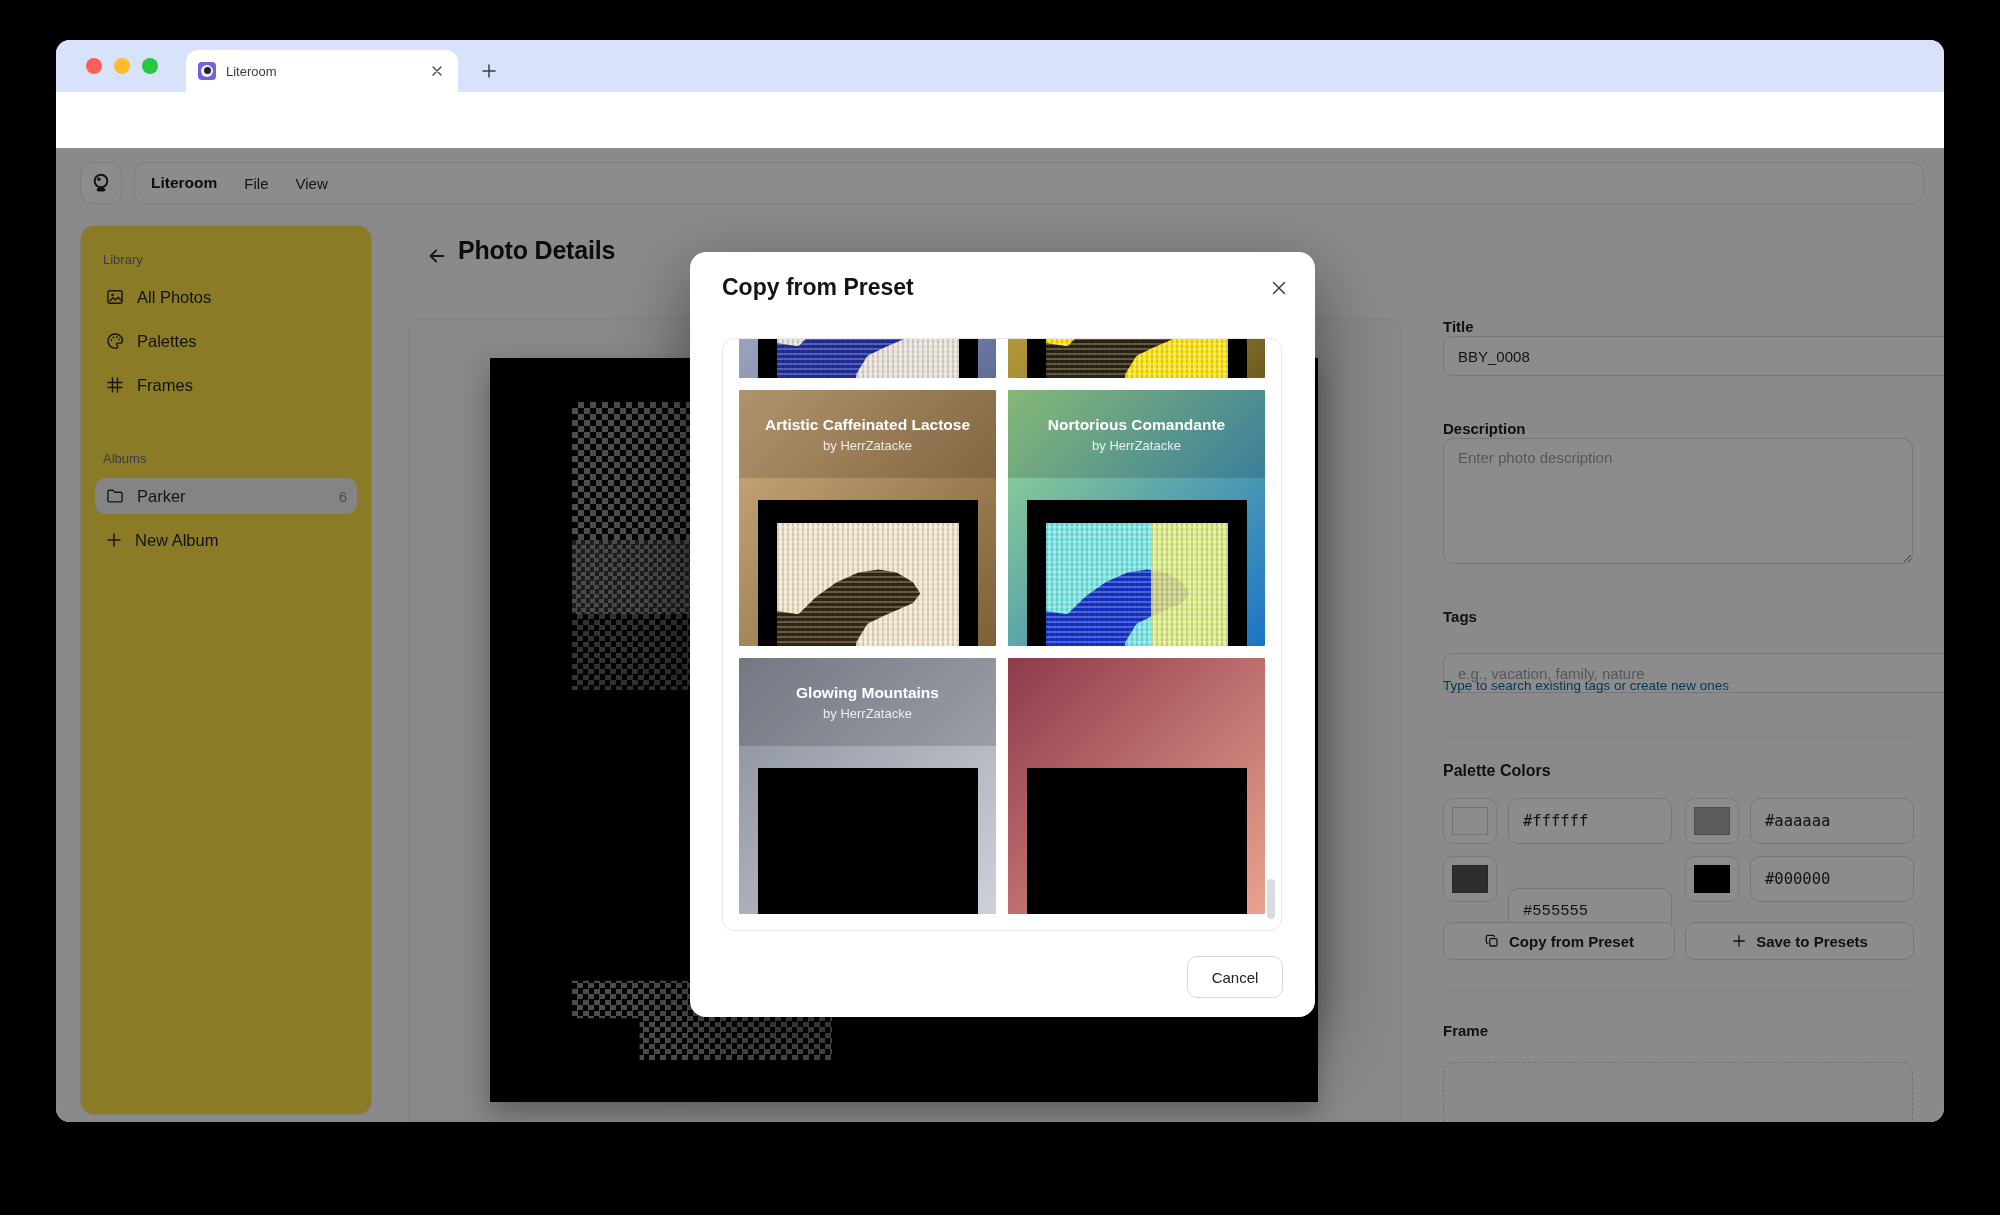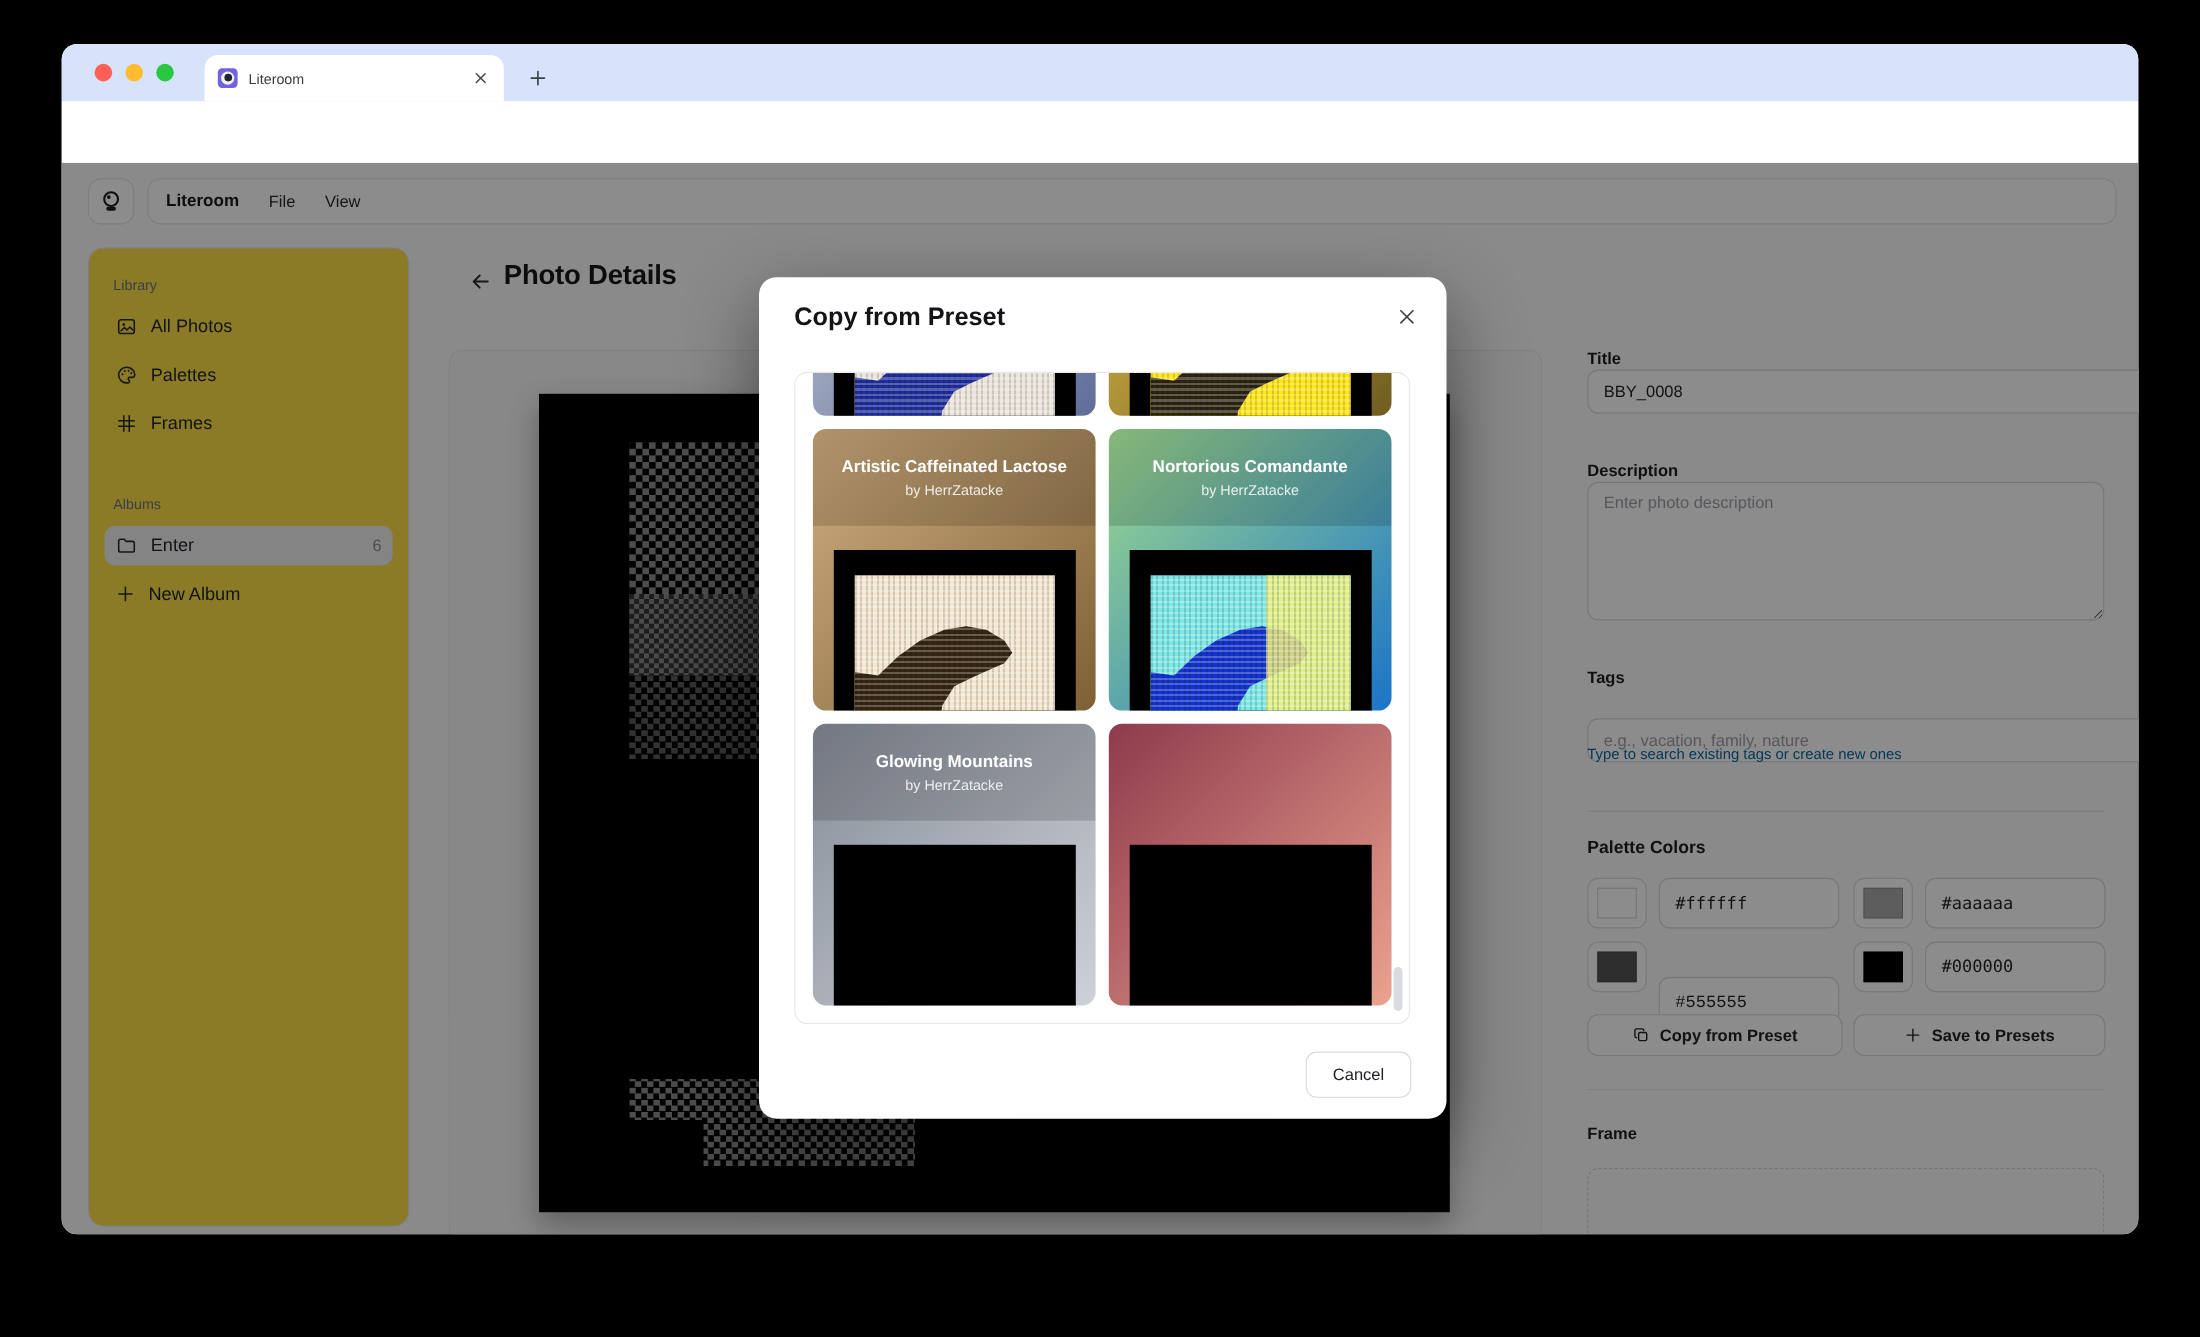--- a/index.html
+++ b/index.html
@@ -98,21 +98,21 @@
   
   .overlay { position:absolute; inset:0; background:rgba(0,0,0,0.45); z-index:40; }
   .modal { position:absolute; left:634px; top:104px; width:625px; height:765px; background:#fff; border-radius:16px;
            box-shadow:0 24px 70px rgba(0,0,0,0.45); z-index:50; }
   .modal-title { position:absolute; left:32px; top:22px; font-size:23px; font-weight:700; color:#121417; }
   .modal-close { position:absolute; right:22px; top:22px; width:28px; height:28px; display:flex;
                  align-items:center; justify-content:center; color:#3d4044; }
   .scrollbox { position:absolute; left:32px; top:86px; width:560px; height:593px; border:1px solid #e8e8ea;
                border-radius:12px; overflow:hidden; background:#fff; }
   .preset-grid { display:grid; grid-template-columns:257px 257px; gap:12px; padding:16px; margin-top:-233px; }
-  .preset-card { position:relative; width:257px; height:256px; border-radius:12px; overflow:hidden;padding-left:10px; }
+  .preset-card { position:relative; width:257px; height:256px; border-radius:1px; overflow:hidden;padding-left:10px; }
   .card-head { position:absolute; left:0; top:0; width:100%; min-height:88px; background:rgba(0,0,0,0.15);
                display:flex; flex-direction:column; align-items:center; justify-content:center; padding:8px 12px; }
   .card-title { font-size:15.5px; font-weight:700; color:#fff; text-align:center; line-height:1.25; }
   .card-author { font-size:13px; color:rgba(255,255,255,0.85); margin-top:3px; }
   .card-frame { position:absolute; left:50%; top:110px; transform:translateX(-50%); width:220px; height:206px;
                 background:#000; display:flex; align-items:center; justify-content:center; }
   .card-img { position:relative; width:182px; height:160px; overflow:hidden; }
   .blob { position:absolute; inset:0;
           clip-path:polygon(0 100%, 0 55%, 12% 57%, 22% 46%, 33% 37%, 45% 31%, 56% 29%, 66% 31%, 75% 37%,
                             79% 44%, 75% 50%, 67% 54%, 59% 58%, 50% 63%, 44% 74%, 41% 100%); }
@@ -264,21 +264,21 @@
             <path d="M9 3.5v17M15 3.5v17M3.5 9h17M3.5 15h17"></path>
           </svg>
           <span>Frames</span>
         </div>
         <div class="side-gap"></div>
         <div class="side-label">Albums</div>
         <div class="side-item selected">
           <svg width="20" height="20" viewBox="0 0 24 24" fill="none" stroke="#26282c" stroke-width="1.7" stroke-linejoin="round">
             <path d="M3.5 7a2 2 0 0 1 2-2h4l2 2.4h7a2 2 0 0 1 2 2V17a2 2 0 0 1-2 2h-13a2 2 0 0 1-2-2z"></path>
           </svg>
-          <span>Enter</span>
+          <span>Parker</span>
           <span class="count">6</span>
         </div>
         <div class="side-item">
           <svg width="18" height="18" viewBox="0 0 24 24" fill="none" stroke="#26282c" stroke-width="1.9" stroke-linecap="round">
             <path d="M12 4v16M4 12h16"></path>
           </svg>
           <span>New Album</span>
         </div>
       </div>
 

